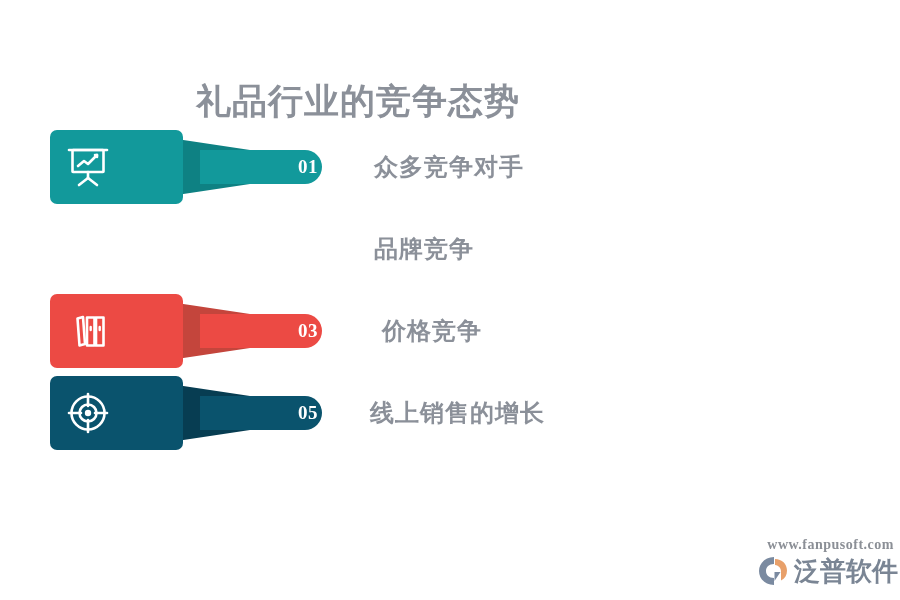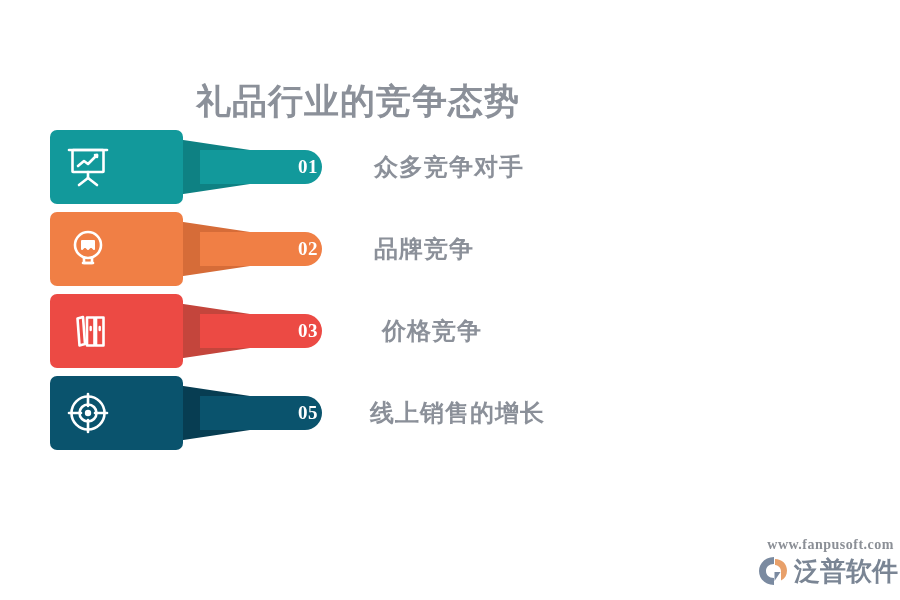--- a/index.html
+++ b/index.html
@@ -165,36 +165,20 @@
           <line x1="24" y1="35" x2="15" y2="42"></line>
           <line x1="24" y1="35" x2="33" y2="42"></line>
         </svg>
       </div>
       <div class="bar-number">01</div>
     </div>
     <div class="row-label" style="left:374px;">众多竞争对手</div>
   </div>
 
   <div class="row" style="top:212px;">
-    <div class="bar">
-      <svg viewBox="0 0 292 74" xmlns="http://www.w3.org/2000/svg">
-        <path d="M120,8 L200,20 L200,54 L120,66 Z" fill="#D66C38"></path>
-        <path d="M150,20 L255,20 A17,17 0 0 1 255,54 L150,54 Z" fill="#F07F45"></path>
-        <rect x="0" y="0" width="133" height="74" rx="7" ry="7" fill="#F07F45"></rect>
-      </svg>
-      <div class="bar-icon">
-        <svg viewBox="0 0 48 48" xmlns="http://www.w3.org/2000/svg" fill="none" stroke="#ffffff" stroke-width="2.6" stroke-linecap="round" stroke-linejoin="round">
-          <circle cx="24" cy="20" r="13"></circle>
-          <path d="M18,16 L18,24 L21,21 L24,24 L27,21 L30,24 L30,16 Z" fill="#ffffff" stroke="#ffffff" stroke-width="2"></path>
-          <path d="M20,32.5 L20,38 L28,38 L28,32.5"></path>
-          <line x1="19" y1="38" x2="29" y2="38"></line>
-        </svg>
-      </div>
-      <div class="bar-number">02</div>
-    </div>
     <div class="row-label" style="left:374px;">品牌竞争</div>
   </div>
 
   <div class="row" style="top:294px;">
     <div class="bar">
       <svg viewBox="0 0 292 74" xmlns="http://www.w3.org/2000/svg">
         <path d="M120,8 L200,20 L200,54 L120,66 Z" fill="#C4453C"></path>
         <path d="M150,20 L255,20 A17,17 0 0 1 255,54 L150,54 Z" fill="#EC4A44"></path>
         <rect x="0" y="0" width="133" height="74" rx="7" ry="7" fill="#EC4A44"></rect>
       </svg>

